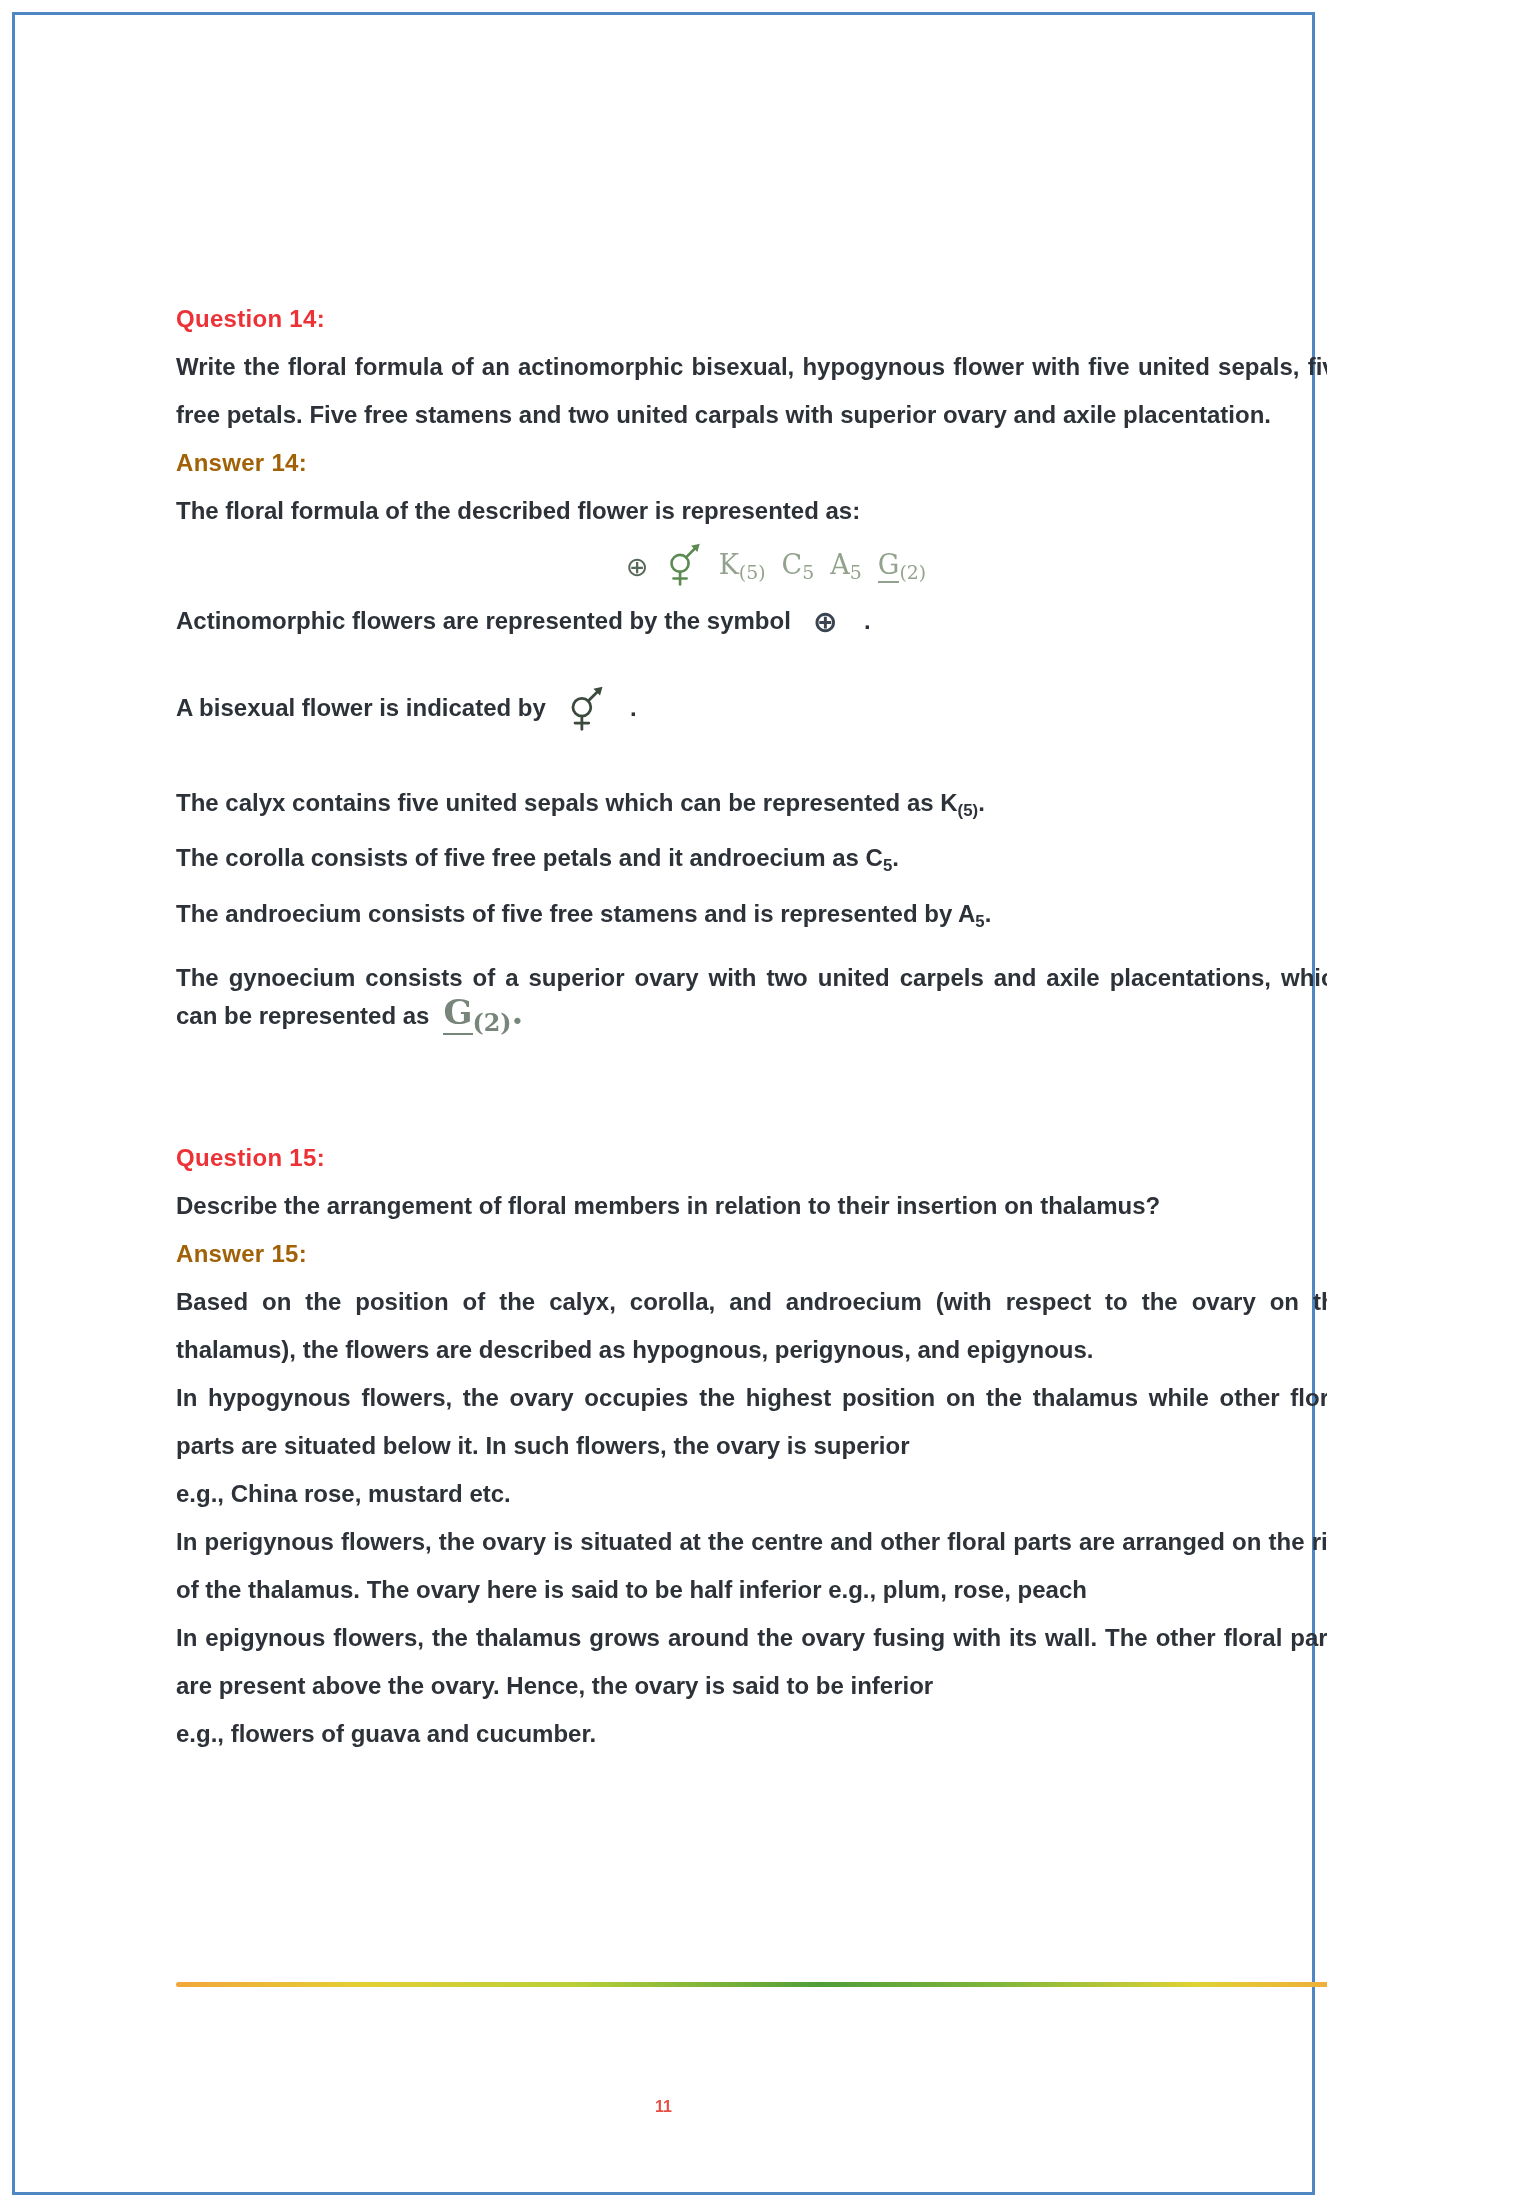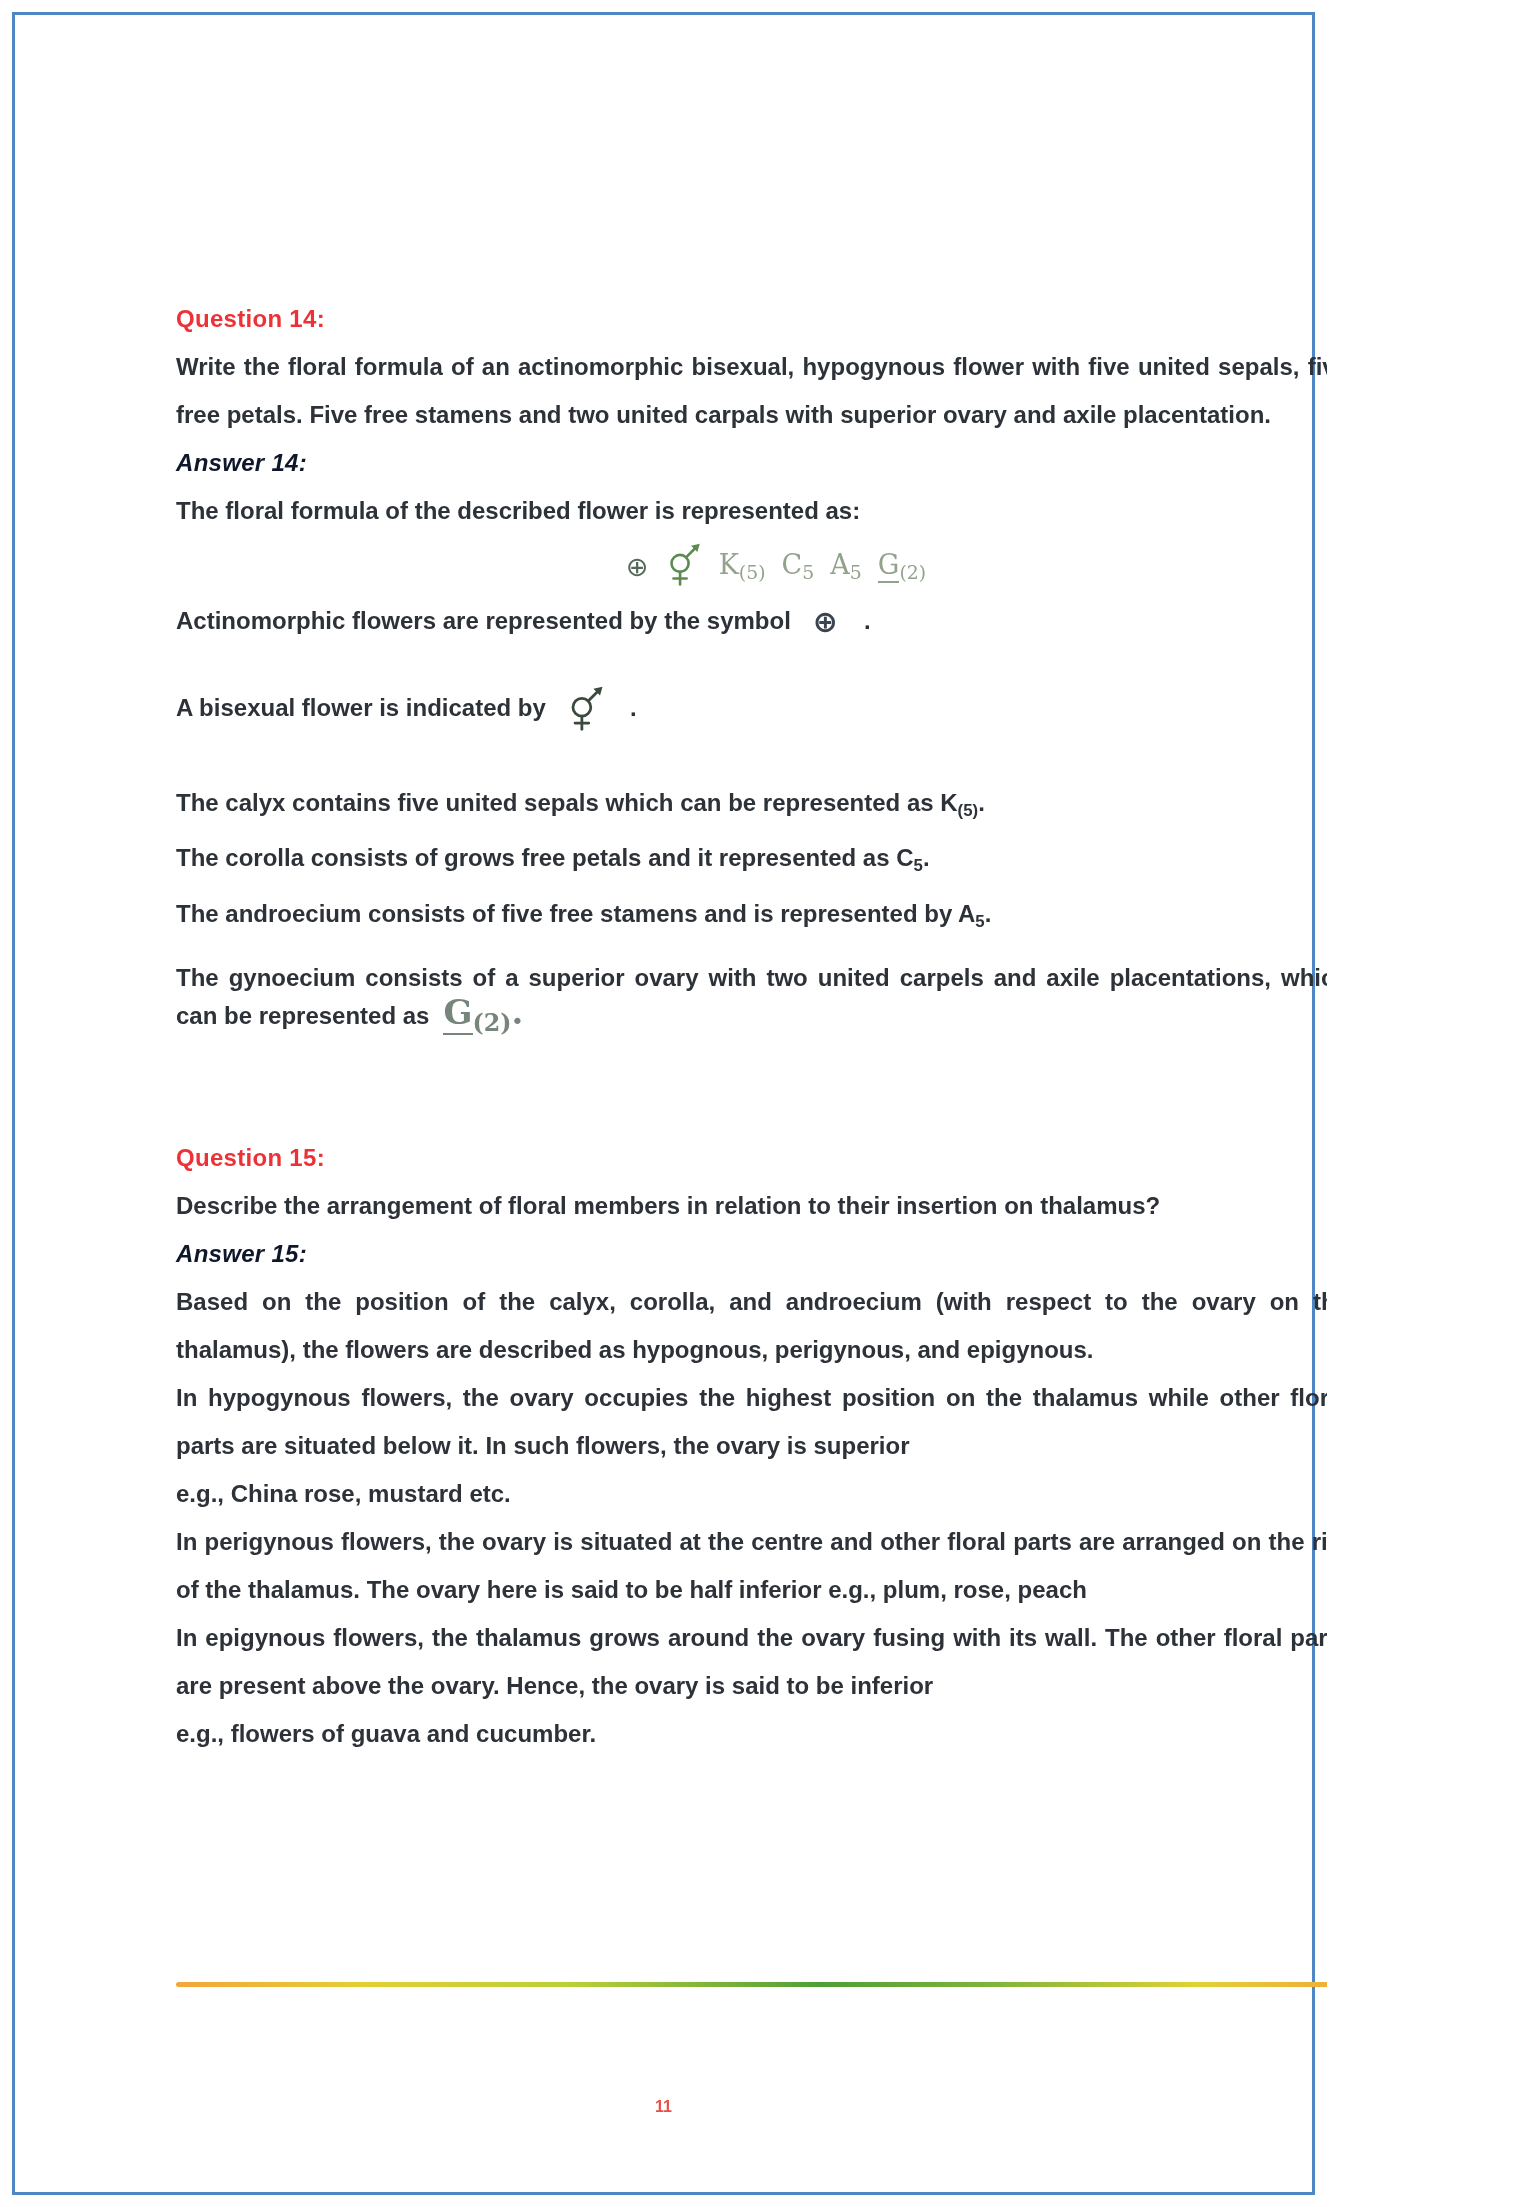--- a/index.html
+++ b/index.html
@@ -13,21 +13,21 @@
     border:3px solid #4e87c3;
     pointer-events:none;
   }
   .content {
     position:absolute; left:176px; top:295px; width:1173px;
     color:#2d3138; font-size:24px;
   }
   p { margin:0; line-height:48px;font-weight:bold; }
   .just { text-align:justify; }
   .q-head { color:#ed3237; font-weight:bold; line-height:48px; letter-spacing:0.3px; }
-  .a-head { color:#0f172a; font-weight:bold; line-height:48px; letter-spacing:0.3px;font-style:italic; }
+  .a-head { color:#a16207; font-weight:bold; line-height:48px; letter-spacing:0.3px; }
   .sb { font-size:0.7em; vertical-align:-0.28em; }
   
   .formula-row {
     height:62px; display:flex; align-items:center; gap:14px;
     margin-left:450px;
   }
   .f-oplus {
     font-family:"DejaVu Sans", sans-serif;
     font-size:27px; color:#55685a; line-height:1;
   }
@@ -103,21 +103,21 @@
             <circle cx="13" cy="16" r="6.5"></circle>
             <line x1="13" y1="22.5" x2="13" y2="32"></line>
             <line x1="8" y1="27.5" x2="18" y2="27.5"></line>
             <line x1="17.6" y1="11.4" x2="24.5" y2="4.5"></line>
           </g>
           <path d="M28 1 L21.4 2.6 L26.2 7.4 Z" fill="currentColor"></path>
         </svg><span>.</span></p>
 
     <p class="calyx-line just"><span>The calyx contains five united sepals which can be represented as K</span><span class="sb">(5)</span><span>.</span></p>
 
-    <p class="just"><span>The corolla consists of grows free petals and it represented as C</span><span class="sb">5</span><span>.</span></p>
+    <p class="just"><span>The corolla consists of five free petals and it androecium as C</span><span class="sb">5</span><span>.</span></p>
 
     <p class="just"><span>The androecium consists of five free stamens and is represented by A</span><span class="sb">5</span><span>.</span></p>
 
     <p class="tight just"><span>The gynoecium consists of a superior ovary with two united carpels and axile placentations, which can be represented as</span><span class="g-inline"><span class="g-underline">G</span><span class="sb">(2)</span><span>.</span></span></p>
 
     <p class="q-head q15-head">Question 15:</p>
     <p class="just">Describe the arrangement of floral members in relation to their insertion on thalamus?</p>
 
     <p class="a-head">Answer 15:</p>
     <p class="just">Based on the position of the calyx, corolla, and androecium (with respect to the ovary on the thalamus), the flowers are described as hypognous, perigynous, and epigynous.</p>

